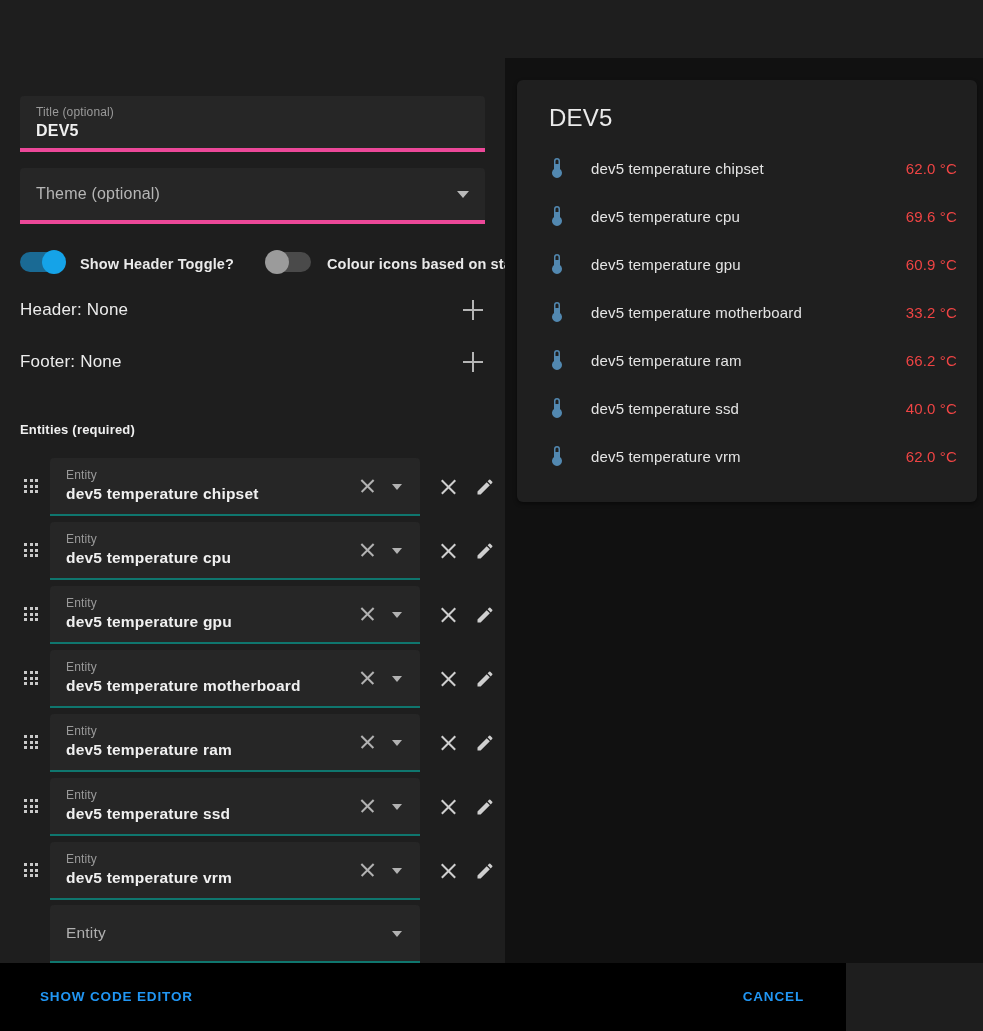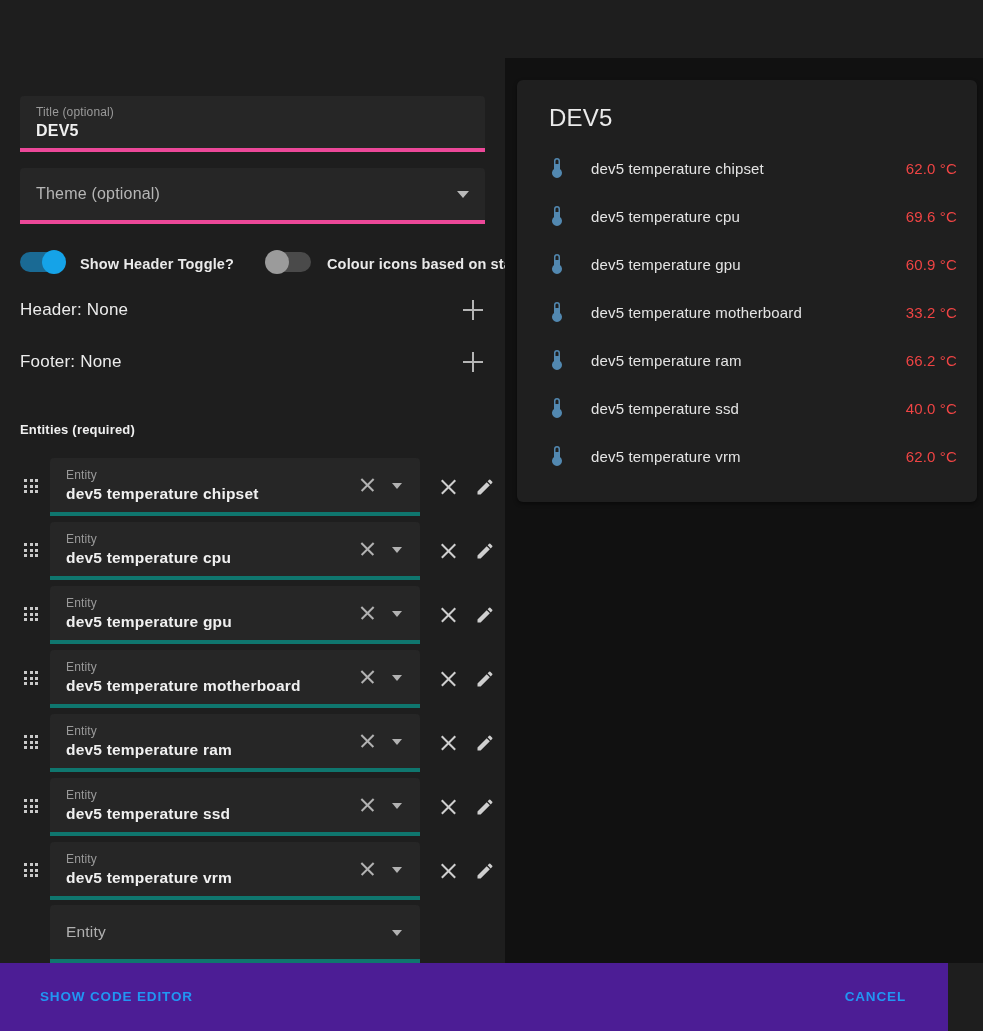--- a/index.html
+++ b/index.html
@@ -229,21 +229,21 @@
     cursor: grab;
     flex: 0 0 auto;
   }
   .drag-handle i { background: #c9c9c9; display: block; width: 3px; height: 3px; }
 
   .entity-field {
     position: relative;
     width: 370px;
     height: 58px;
     background: #262626;
-    border-bottom: 4px solid #0f766e;
+    border-bottom: 2px solid #0f766e;
     border-top-left-radius: 4px;
     border-top-right-radius: 4px;
     box-sizing: border-box;
     padding: 9px 0 0 16px;
     flex: 0 0 auto;
     cursor: text;
   }
   .entity-field .fl-value { font-size: 15.5px; }
   .ef-clear {
     position: absolute;
@@ -315,23 +315,23 @@
     font-size: 15.5px;
     color: #b0b0b0;
     letter-spacing: .2px;
   }
 
   
   .action-bar {
     position: absolute;
     left: 0;
     bottom: 0;
-    width: 948px;
+    width: 846px;
     height: 68px;
-    background: #4c1d95;
+    background: #000000;
   }
   .text-btn {
     position: absolute;
     top: 50%;
     margin-top: -13px;
     font-size: 13.5px;
     font-weight: 700;
     letter-spacing: .85px;
     color: #2196f3;
     cursor: pointer;

